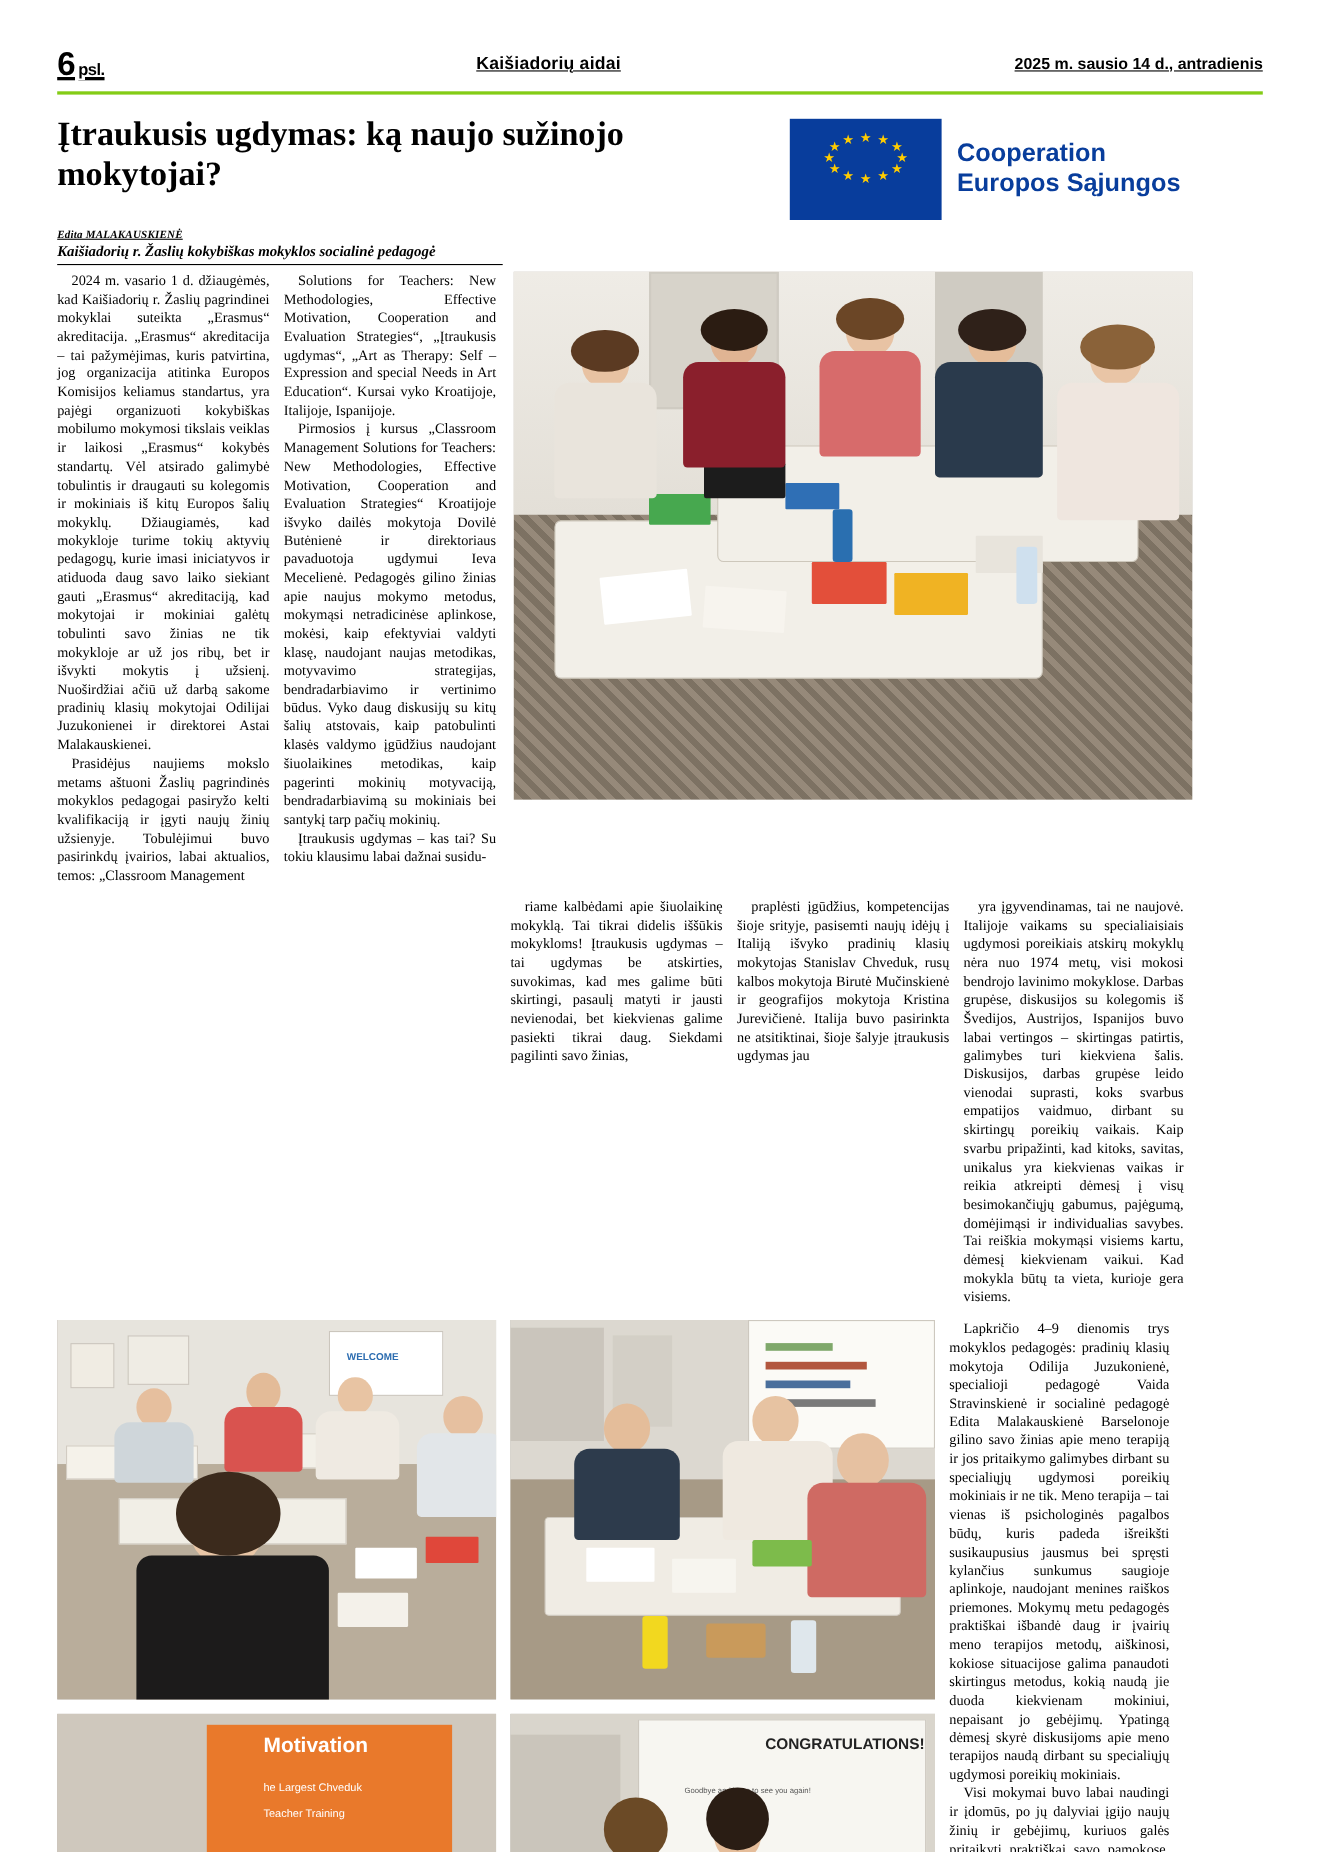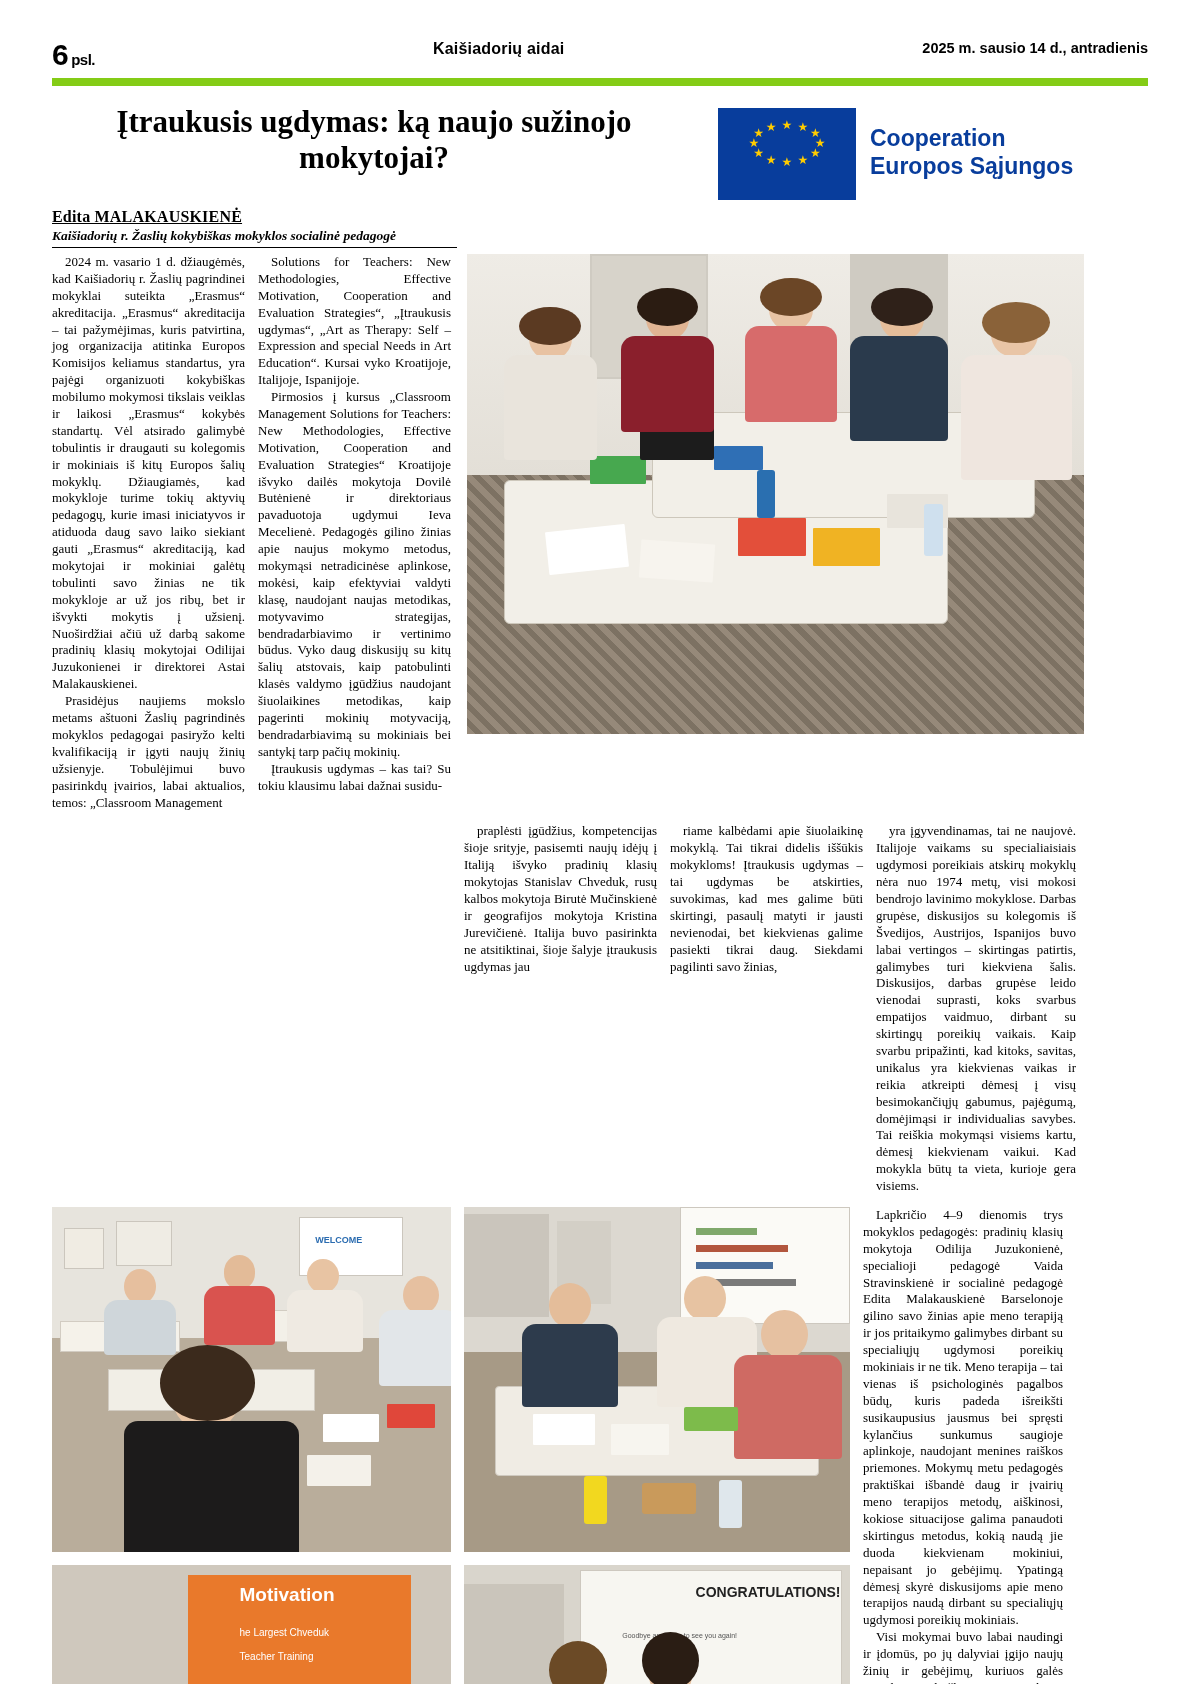--- a/index.html
+++ b/index.html
@@ -18,25 +18,26 @@
     position: absolute;
     left: 0; top: 0;
     width: 1200px;
     height: 1684px;
     padding: 40px 52px 24px 52px;
   }
 
   
   .masthead {
     display: flex;
-    align-items: flex-start;
+    align-items: center;
     justify-content: space-between;
     padding-bottom: 6px;
-    border-bottom: 8px solid #84cc16;
+    border-bottom: 3px solid #84cc16;
     height: 46px;
+    text-decoration: underline;
   }
   .page-num {
     font-family: "Liberation Sans", sans-serif;
     font-weight: bold;
     font-size: 30px;
     line-height: 1;
     letter-spacing: -0.5px;
   }
   .page-num .psl {
     font-size: 15px;
@@ -59,21 +60,21 @@
 
   
   .headline-row {
     display: flex;
     align-items: flex-start;
     margin-top: 16px;
     height: 96px;
   }
   .headline {
     flex: 1 1 auto;
-    text-align: center;
+    text-align: left;
     font-family: "Liberation Serif", serif;
     font-weight: bold;
     font-size: 31px;
     line-height: 1.16;
     padding-right: 22px;
     padding-top: 2px;
   }
   .eu-badge {
     flex: 0 0 auto;
     display: flex;
@@ -106,21 +107,22 @@
   }
 
   
   .byline {
     margin-top: 10px;
     width: 400px;
   }
   .byline .author {
     font-family: "Liberation Serif", serif;
     font-weight: bold;
-    font-size: 16px;
+    font-style: italic;
+    font-size: 10px;
     text-decoration: underline;
     letter-spacing: .2px;
   }
   .byline .role {
     font-family: "Liberation Serif", serif;
     font-weight: bold;
     font-style: italic;
     font-size: 13.5px;
     margin-top: 2px;
     border-bottom: 1.5px solid #000;
@@ -318,24 +320,24 @@
         <div class="blob" style="left:65.5%;top:7%;width:10%;height:8%;background:#2f2119;"></div>
         <div class="blob" style="left:83.5%;top:10%;width:11%;height:8.5%;background:#8a6239;"></div>
       </div>
     </div>
   </div>
 
   <div class="mid-block">
     <div class="mid-col"></div>
     <div class="mid-col"></div>
     <div class="mid-col col-text">
+      <p class="first">riame kalbėdami apie šiuolaikinę mokyklą. Tai tikrai didelis iššūkis mokykloms! Įtraukusis ugdymas – tai ugdymas be atskirties, suvokimas, kad mes galime būti skirtingi, pasaulį matyti ir jausti nevienodai, bet kiekvienas galime pasiekti tikrai daug. Siekdami pagilinti savo žinias,</p>
+    </div>
+    <div class="mid-col col-text">
       <p class="first">praplėsti įgūdžius, kompetencijas šioje srityje, pasisemti naujų idėjų į Italiją išvyko pradinių klasių mokytojas Stanislav Chveduk, rusų kalbos mokytoja Birutė Mučinskienė ir geografijos mokytoja Kristina Jurevičienė. Italija buvo pasirinkta ne atsitiktinai, šioje šalyje įtraukusis ugdymas jau</p>
-    </div>
-    <div class="mid-col col-text">
-      <p class="first">riame kalbėdami apie šiuolaikinę mokyklą. Tai tikrai didelis iššūkis mokykloms! Įtraukusis ugdymas – tai ugdymas be atskirties, suvokimas, kad mes galime būti skirtingi, pasaulį matyti ir jausti nevienodai, bet kiekvienas galime pasiekti tikrai daug. Siekdami pagilinti savo žinias,</p>
     </div>
     <div class="mid-col wide col-text">
       <p class="first">yra įgyvendinamas, tai ne naujovė. Italijoje vaikams su specialiaisiais ugdymosi poreikiais atskirų mokyklų nėra nuo 1974 metų, visi mokosi bendrojo lavinimo mokyklose. Darbas grupėse, diskusijos su kolegomis iš Švedijos, Austrijos, Ispanijos buvo labai vertingos – skirtingas patirtis, galimybes turi kiekviena šalis. Diskusijos, darbas grupėse leido vienodai suprasti, koks svarbus empatijos vaidmuo, dirbant su skirtingų poreikių vaikais. Kaip svarbu pripažinti, kad kitoks, savitas, unikalus yra kiekvienas vaikas ir reikia atkreipti dėmesį į visų besimokančiųjų gabumus, pajėgumą, domėjimąsi ir individualias savybes. Tai reiškia mokymąsi visiems kartu, dėmesį kiekvienam vaikui. Kad mokykla būtų ta vieta, kurioje gera visiems.</p>
     </div>
   </div>
 
   <div class="low-block">
 
     <div class="photo-grid">
 

